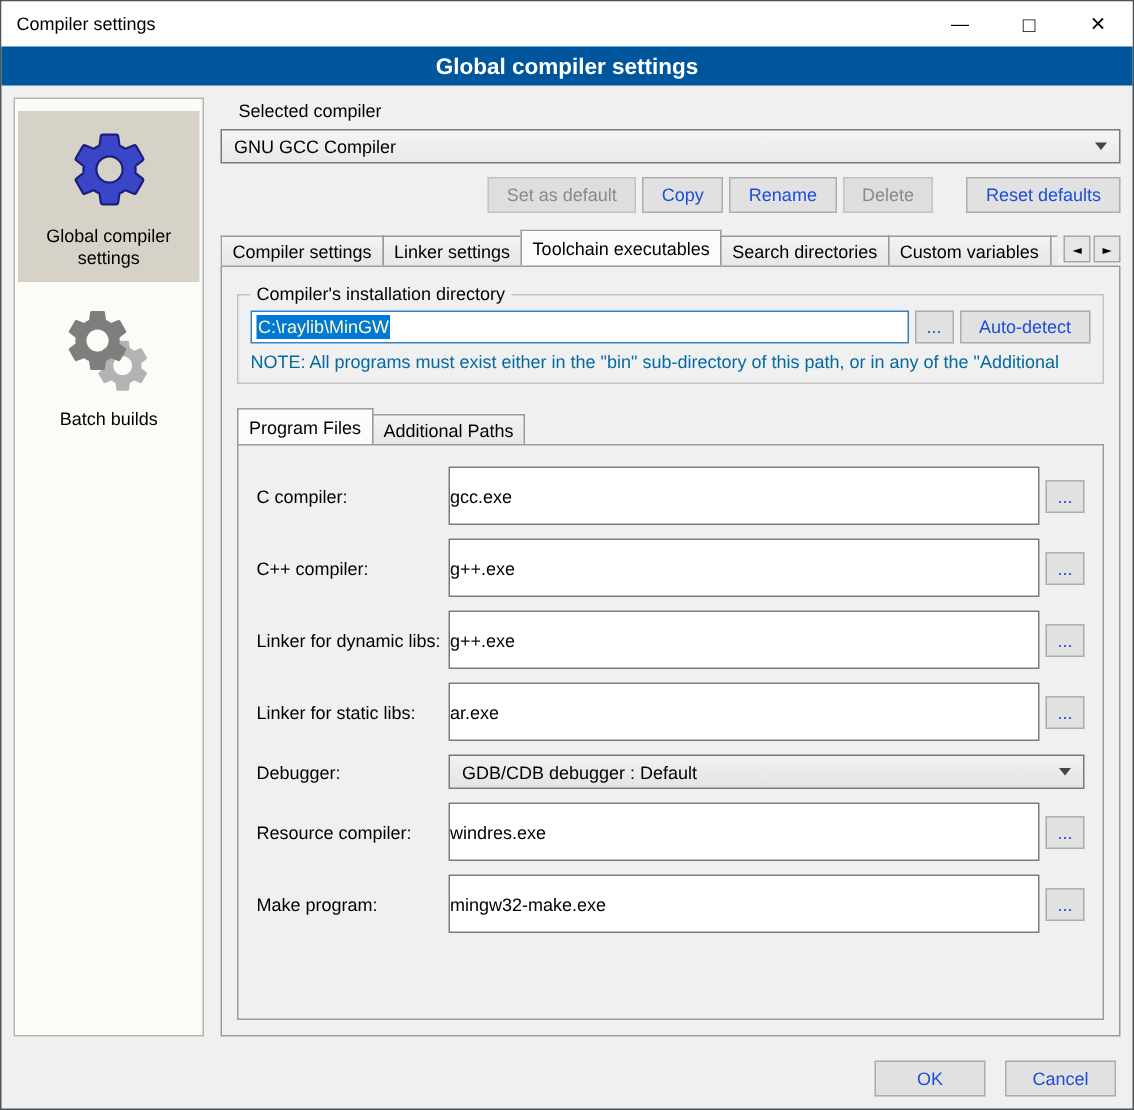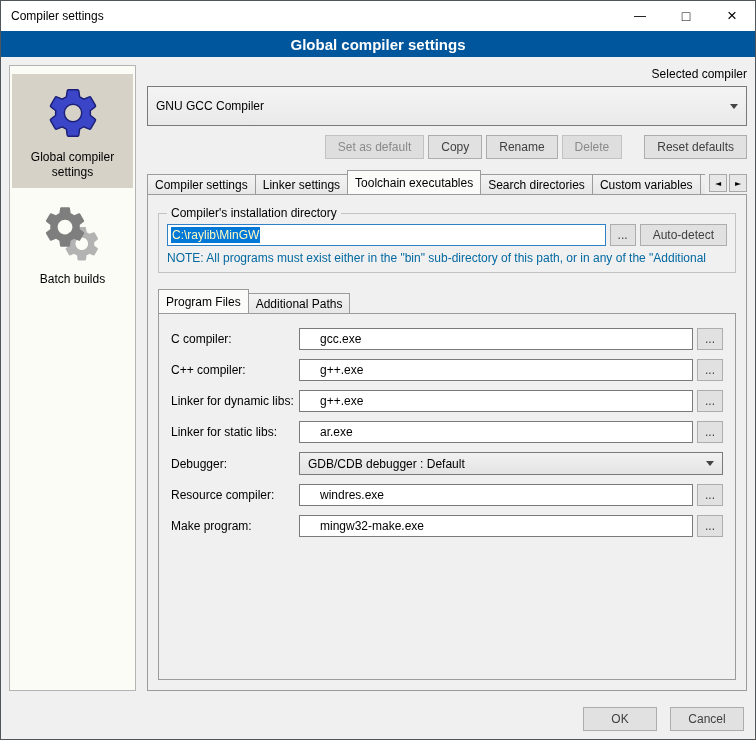--- a/index.html
+++ b/index.html
@@ -23,27 +23,27 @@
   .content { flex: 1; display: flex; padding: 8px; gap: 11px; min-height: 0; }
 
   .sidebar { flex: 0 0 127px; background: #fcfcf6; border: 1px solid #b4b4b4; padding: 8px 2px; display: flex; flex-direction: column; }
   .side-item { display: flex; flex-direction: column; align-items: center; padding: 10px 2px 8px; margin-bottom: 8px; }
   .side-item.selected { background: #d6d2c8; }
   .side-icon { width: 58px; height: 58px; display: block; }
   .side-icon svg { width: 58px; height: 58px; display: block; }
   .side-label { text-align: center; margin-top: 8px; line-height: 1.25; }
 
   .main { flex: 1; display: flex; flex-direction: column; min-width: 0; }
-  .lbl { margin: 2px 0 5px; text-align: right; }
-
-  .combo { height: 40px; border: 1px solid #7a7a7a; background: linear-gradient(#f4f4f4, #e9e9e9); display: flex; align-items: center; padding: 0 8px; }
+  .lbl { margin: 2px 12px 5px; }
+
+  .combo { height: 23px; border: 1px solid #7a7a7a; background: linear-gradient(#f4f4f4, #e9e9e9); display: flex; align-items: center; padding: 0 8px; }
   .combo-text { flex: 1; overflow: hidden; white-space: nowrap; }
   .chev { width: 0; height: 0; border-left: 4px solid transparent; border-right: 4px solid transparent; border-top: 5px solid #444; margin-left: 6px; flex: 0 0 auto; }
 
-  .btn { height: 24px; background: #e1e1e1; border: 1px solid #adadad; font-family: "Liberation Sans", sans-serif; font-size: 12px; padding: 0 12px; color: #404040; }
+  .btn { height: 24px; background: #e1e1e1; border: 1px solid #adadad; font-family: "Liberation Sans", sans-serif; font-size: 12px; padding: 0 12px; color: #1d4ed8; }
   .btn.disabled { color: #8a8a8a; background: #dedede; border-color: #c2c2c2; }
   .btn-row { display: flex; justify-content: flex-end; gap: 4px; margin-top: 9px; }
   .btn.reset { margin-left: 18px; }
 
   
   .tabstrip { display: flex; align-items: flex-end; margin-top: 11px; }
   .tabs { display: flex; align-items: flex-end; flex: 1; min-width: 0; overflow: hidden; }
   .tab { flex: 0 0 auto; border: 1px solid #9b9b9b; border-bottom: none; padding: 0 7px; height: 20px; line-height: 20px; background: linear-gradient(#f3f3f3, #e7e7e7); white-space: nowrap; }
   .tab + .tab { margin-left: -1px; }
   .tab.active { background: #fbfbfa; height: 24px; line-height: 24px; }
@@ -61,21 +61,21 @@
   .browse-btn { flex: 0 0 26px; width: 26px; height: 22px; padding: 0; }
   .autodetect-btn { height: 22px; flex: 0 0 auto; }
   .note { margin-top: 5px; white-space: nowrap; overflow: hidden; color: #a0392e; }
 
   .tabstrip.inner { margin-top: 16px; }
   .inner-panel { flex: 1; min-height: 0; border: 1px solid #9b9b9b; background: #f0f0f0; padding: 14px 12px; overflow: hidden; }
 
   .field-row { display: flex; align-items: center; margin-bottom: 9px; }
   .field-label { flex: 0 0 128px; width: 128px; }
   .field-ctrl { flex: 1; display: flex; align-items: center; gap: 4px; min-width: 0; }
-  .text-input { flex: 1; min-width: 0; height: 22px; border: 1px solid #7a7a7a; background: #fff; padding: 0 20px; font-family: "Liberation Sans", sans-serif; font-size: 12px; }
+  .text-input { flex: 1; min-width: 0; height: 39px; border: 1px solid #7a7a7a; background: #fff; padding: 0 0; font-family: "Liberation Sans", sans-serif; font-size: 12px; }
   .field-combo { flex: 1; height: 23px; background: linear-gradient(#f1f1f1, #e4e4e4); }
 
   .footer { flex: 0 0 40px; display: flex; align-items: center; justify-content: flex-end; gap: 13px; padding: 0 11px; }
   .footer .btn { width: 74px; }
 </style>
 </head>
 <body>
 
 <div class="window">
 

